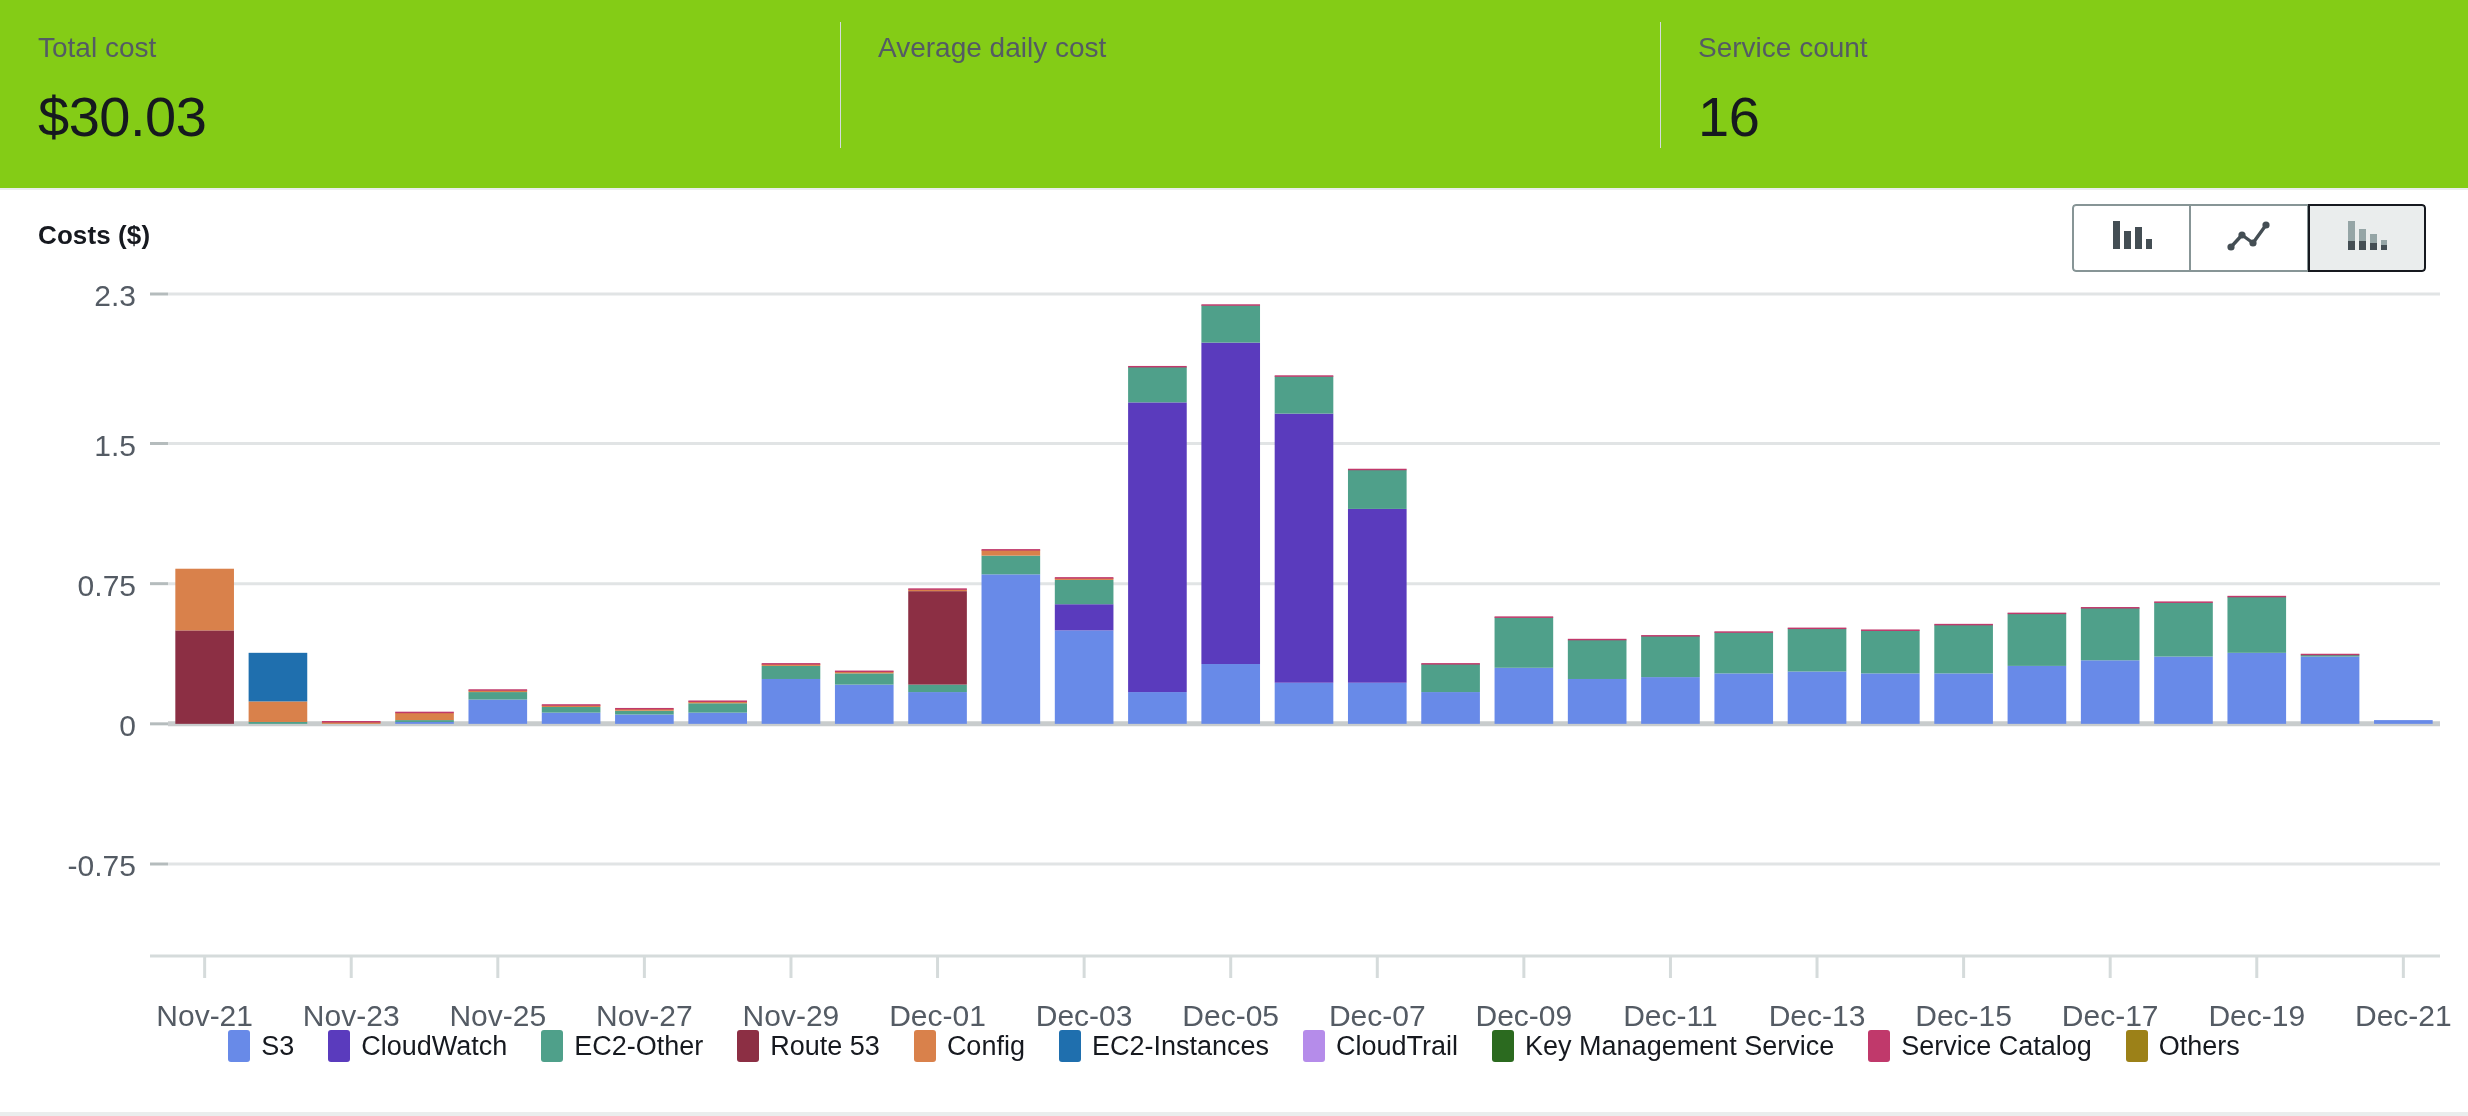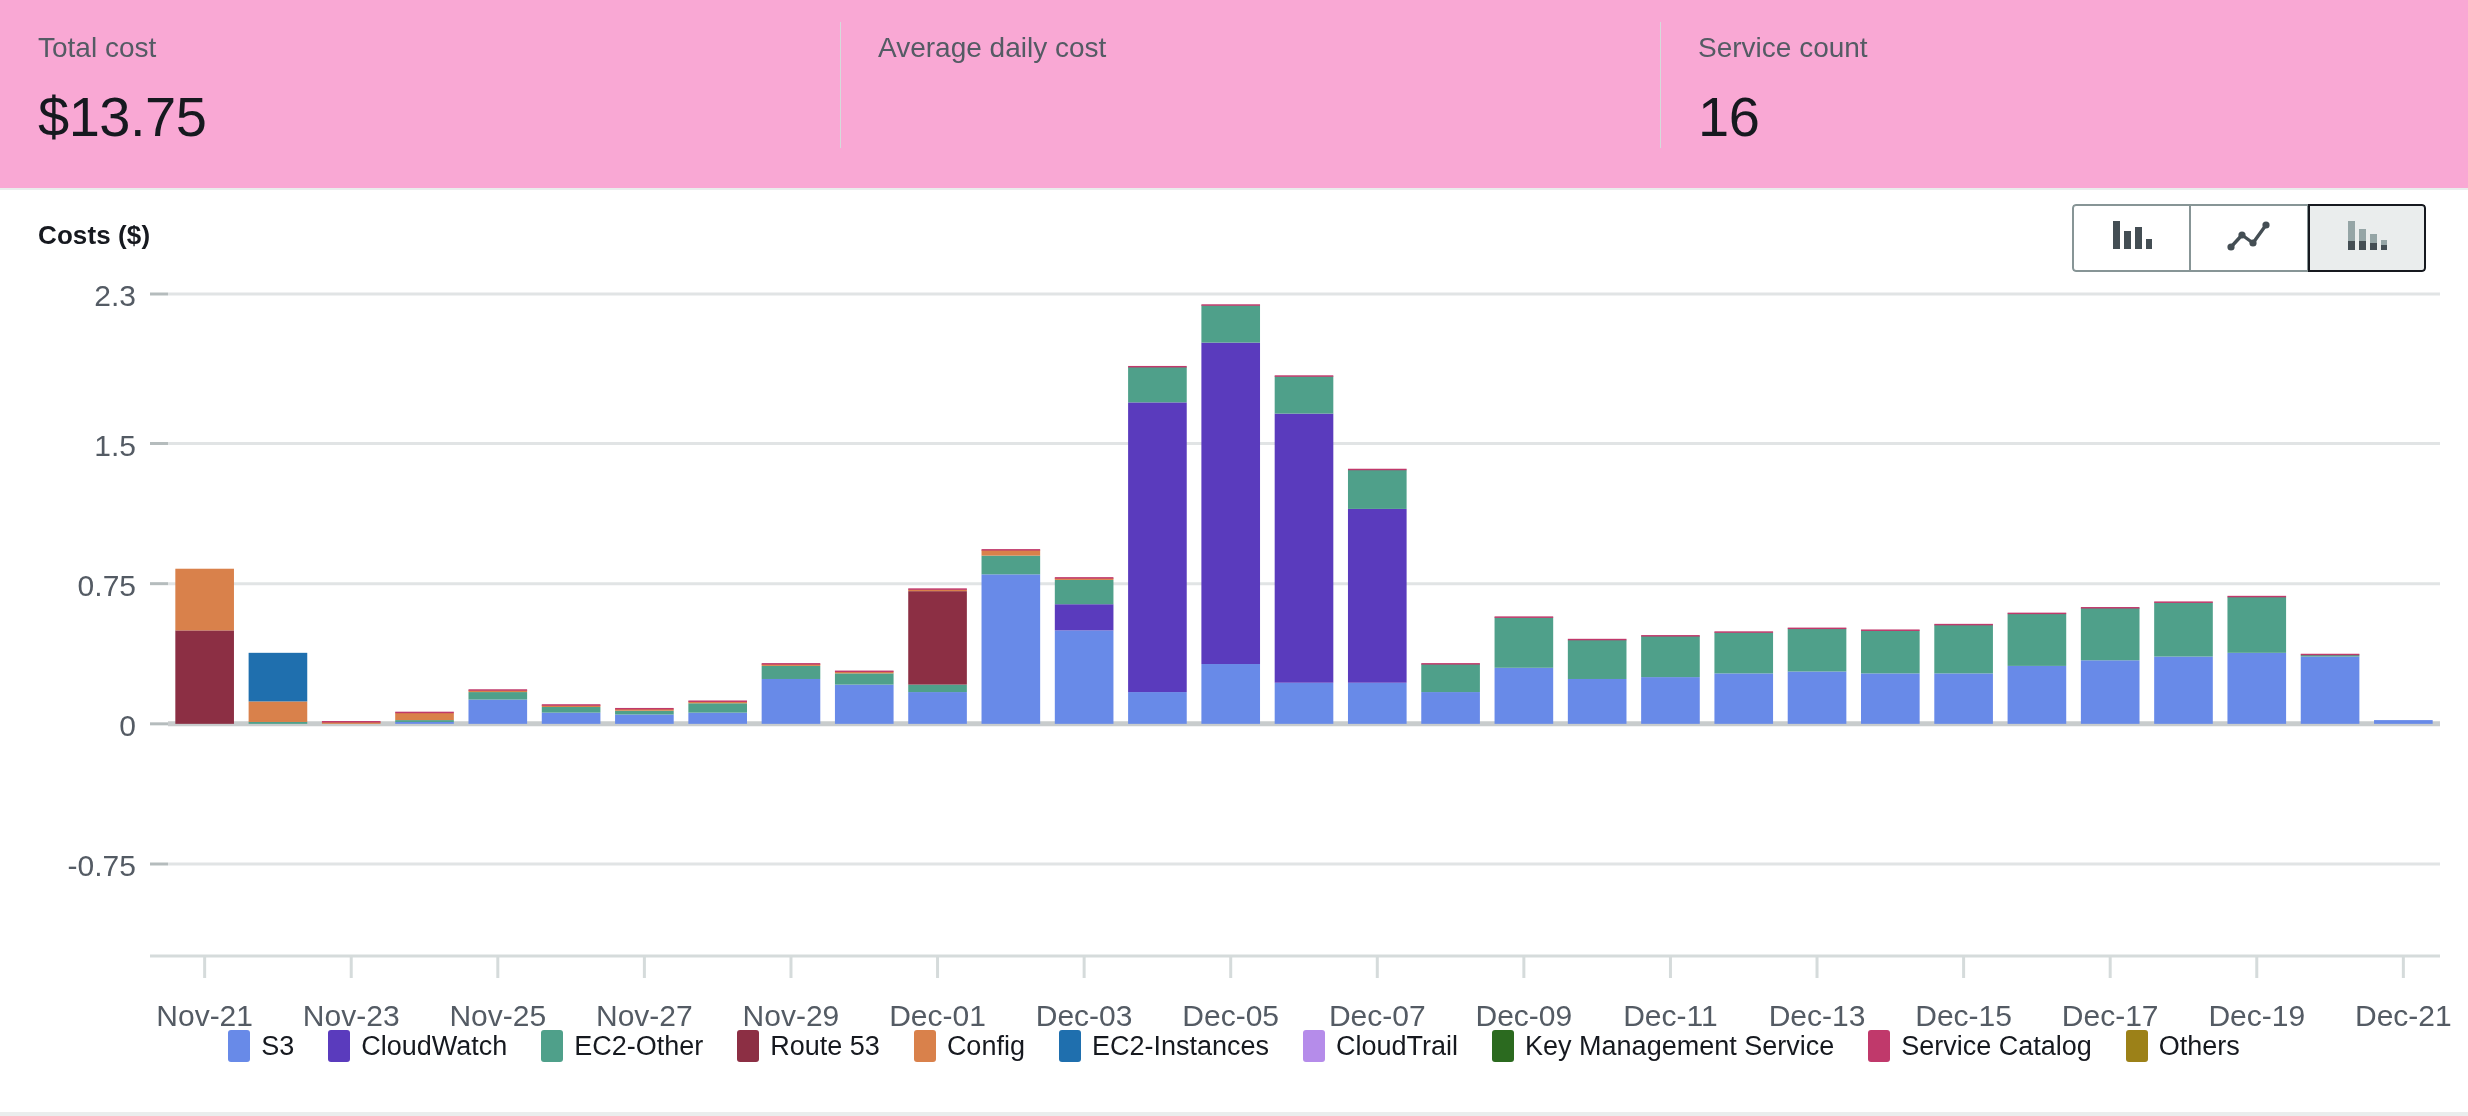--- a/index.html
+++ b/index.html
@@ -16,21 +16,21 @@
     height: 1116px;
     background: #ffffff;
     overflow: hidden;
   }
 
   
   .kpi-bar {
     display: flex;
     height: 188px;
     padding: 0;
-    background: #f9a8d4;
+    background: #84cc16;
   }
   .kpi {
     position: relative;
     padding: 30px 0 0 38px;
     flex: 0 0 auto;
   }
   .kpi-0 { width: 820px; }
   .kpi-1 { width: 820px; margin-left: 20px; }
   .kpi-2 { width: 828px; }
   .kpi-sep {
@@ -169,21 +169,21 @@
   }
 </style>
 </head>
 <body>
 
 <div class="page">
 
   <div class="kpi-bar">
     <div class="kpi kpi-0">
       <div class="kpi-label">Total cost</div>
-      <div class="kpi-value">$13.75</div>
+      <div class="kpi-value">$30.03</div>
     </div>
     <div class="kpi kpi-1">
       <div class="kpi-sep"></div>
       <div class="kpi-label">Average daily cost</div>
     </div>
     <div class="kpi kpi-2">
       <div class="kpi-sep"></div>
       <div class="kpi-label">Service count</div>
       <div class="kpi-value">16</div>
     </div>

